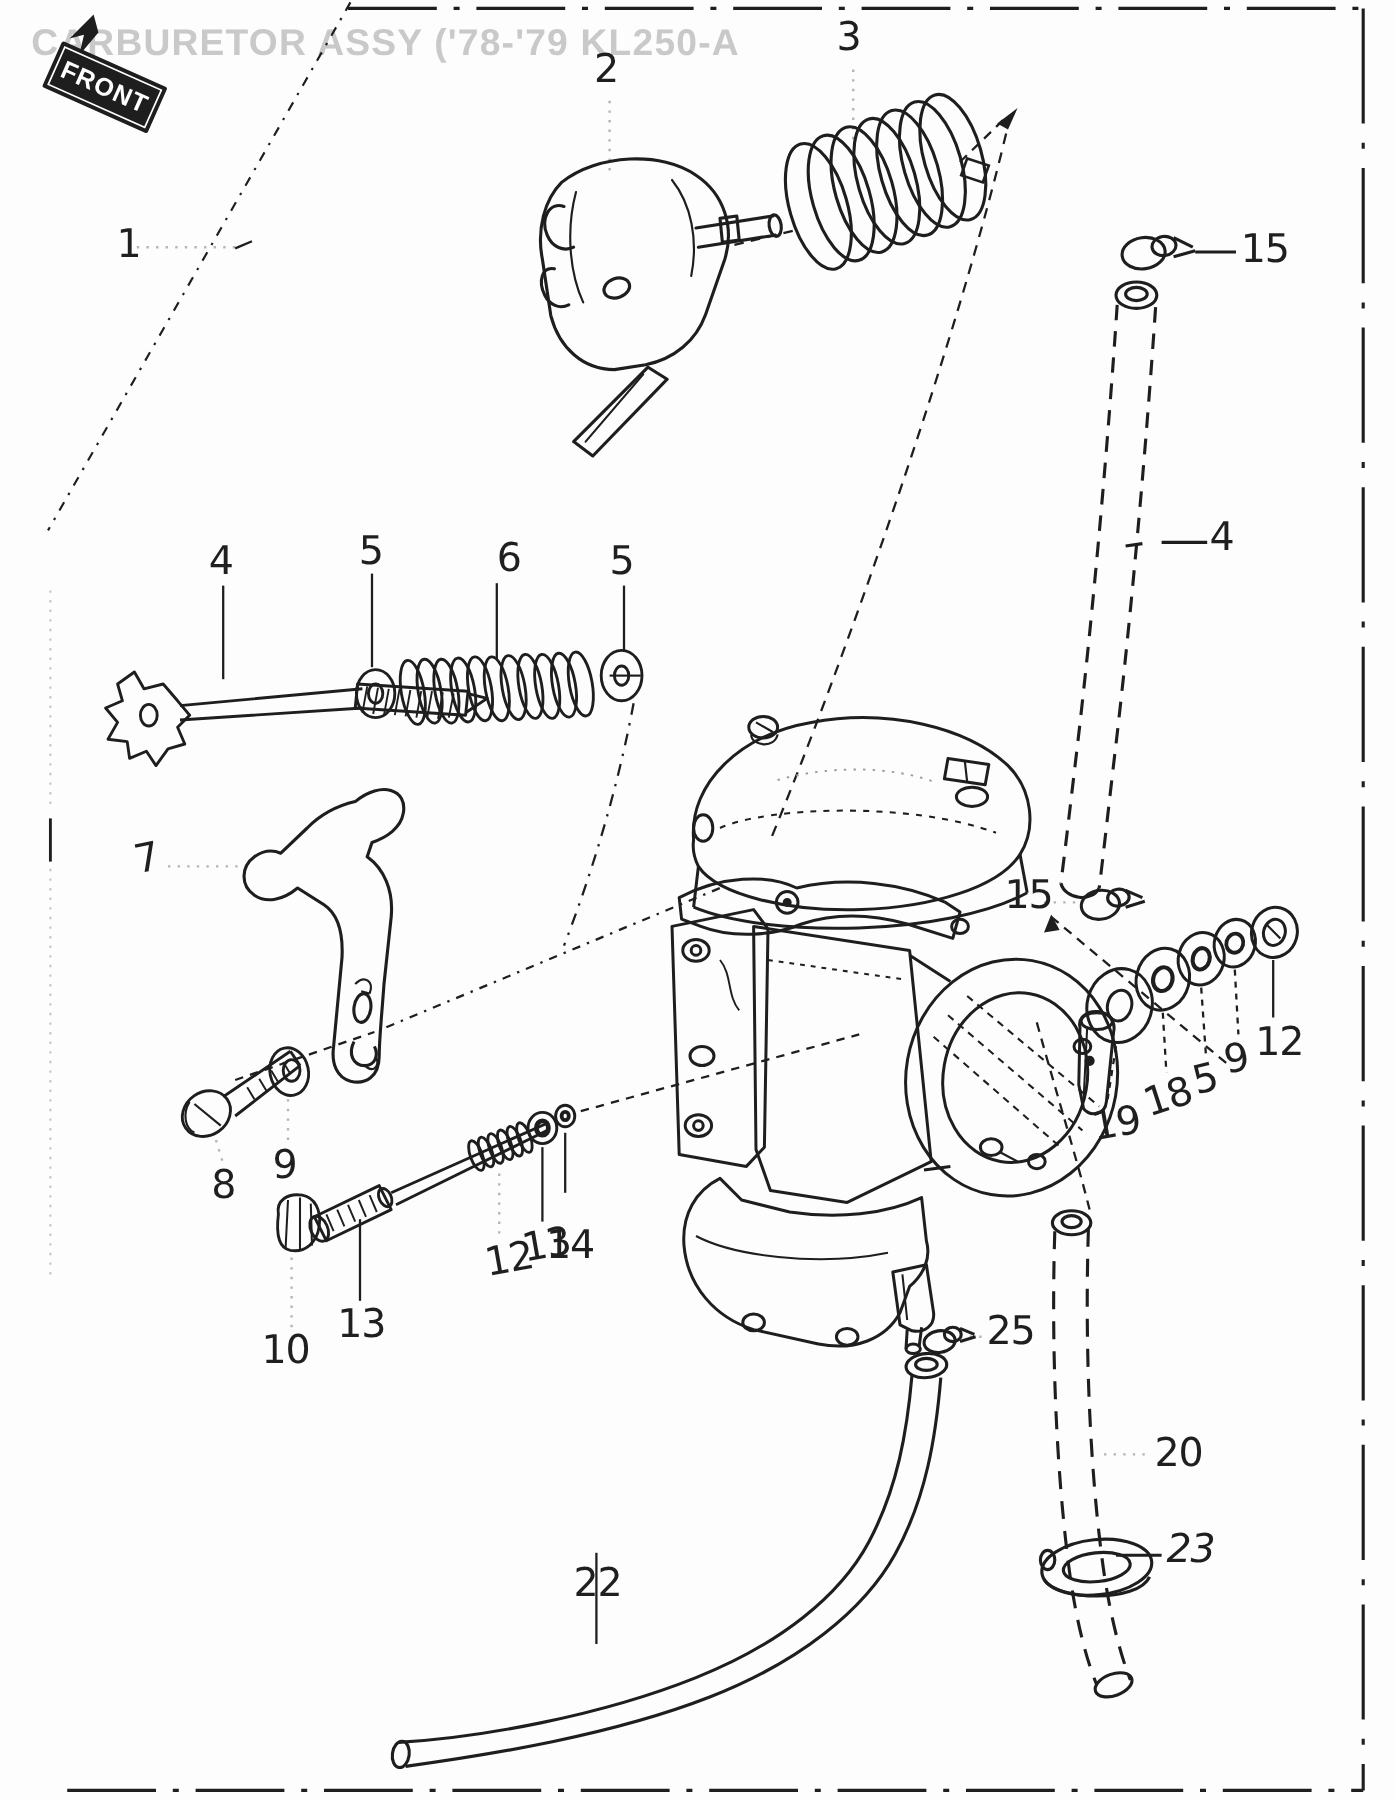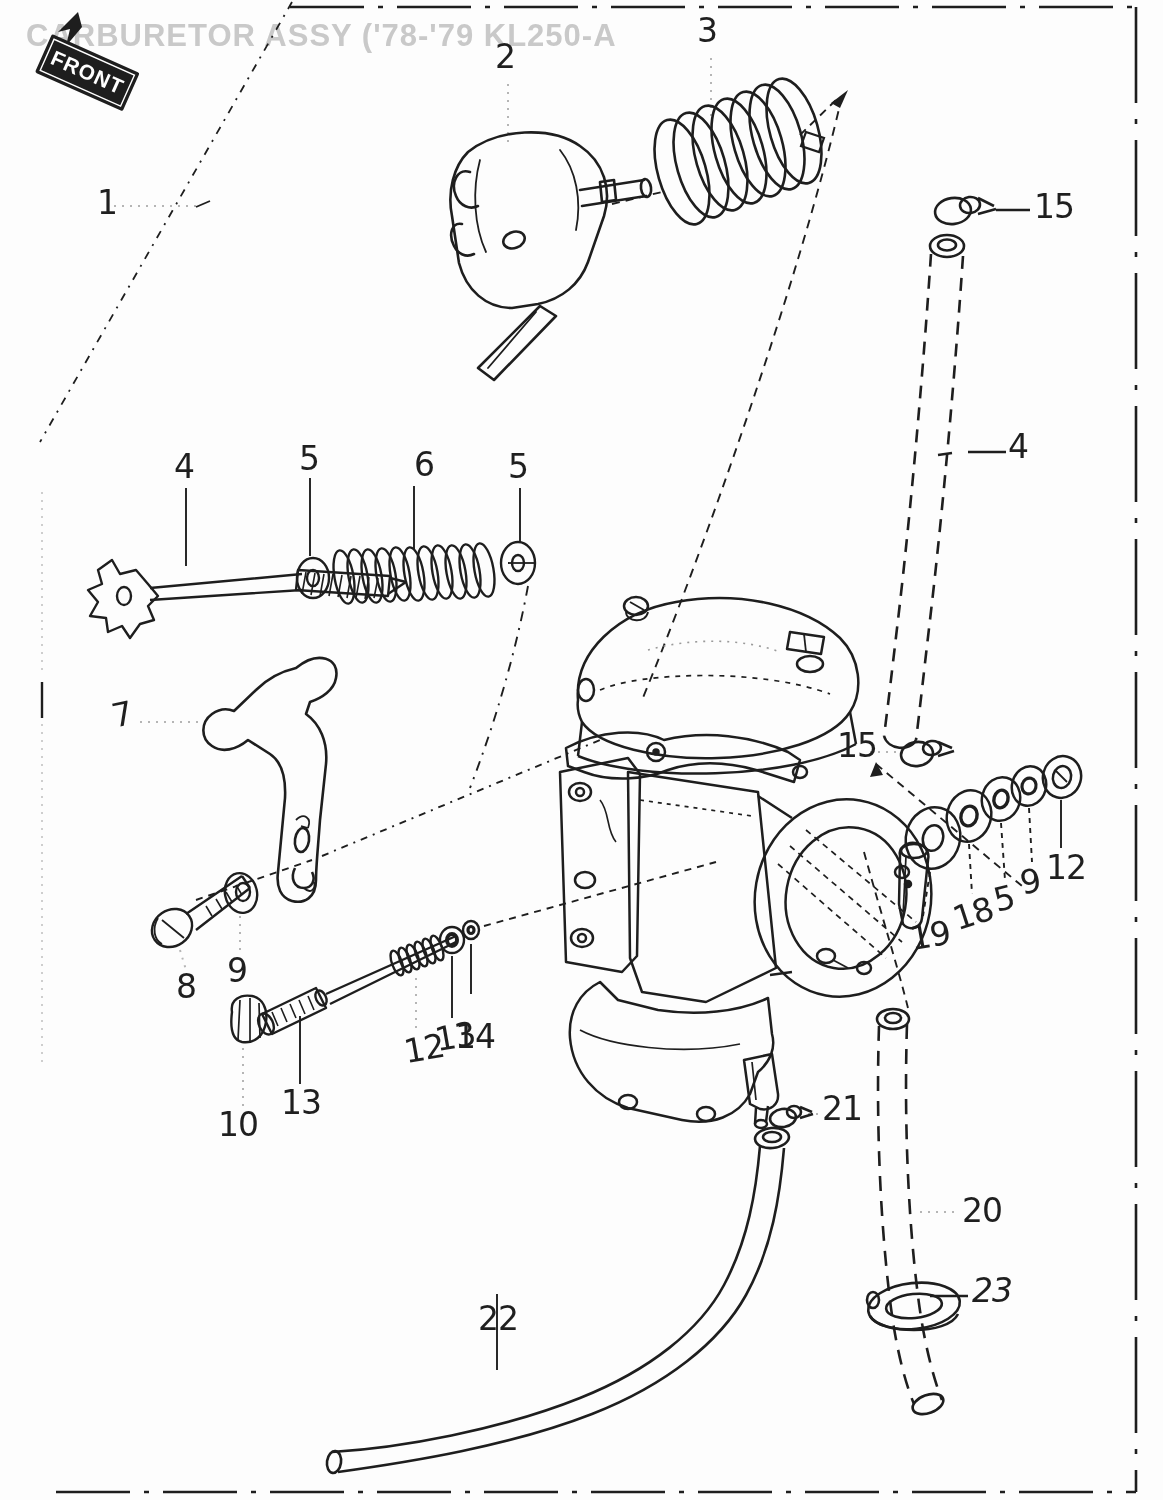--- a/index.html
+++ b/index.html
@@ -318,18 +318,18 @@
       <div class="callout" style="left: 994px; top: 882px; transform: rotate(-14deg);">5</div>
       <div class="callout" style="left: 953px; top: 897px; transform: rotate(-18deg);">18</div>
       <div class="callout" style="left: 910px; top: 919px; transform: rotate(-10deg);">19</div>
       <div class="callout" style="left: 176px; top: 970px;">8</div>
       <div class="callout" style="left: 227px; top: 954px;">9</div>
       <div class="callout" style="left: 218px; top: 1108px;">10</div>
       <div class="callout" style="left: 281px; top: 1086px;">13</div>
       <div class="callout" style="left: 404px; top: 1032px; transform: rotate(-10deg);">12</div>
       <div class="callout" style="left: 435px; top: 1020px; transform: rotate(-10deg);">13</div>
       <div class="callout" style="left: 455px; top: 996px; margin-top: 24px;">14</div>
-      <div class="callout" style="left: 822px; top: 1092px;">21</div>
+      <div class="callout" style="left: 822px; top: 1092px;">25</div>
       <div class="callout" style="left: 962px; top: 1194px;">20</div>
       <div class="callout" style="left: 478px; top: 1262px; margin-top: 40px;">22</div>
       <div class="callout" style="left: 972px; top: 1274px; font-style: italic;">23</div>
     </div>
 </div>
 
 </body></html>

